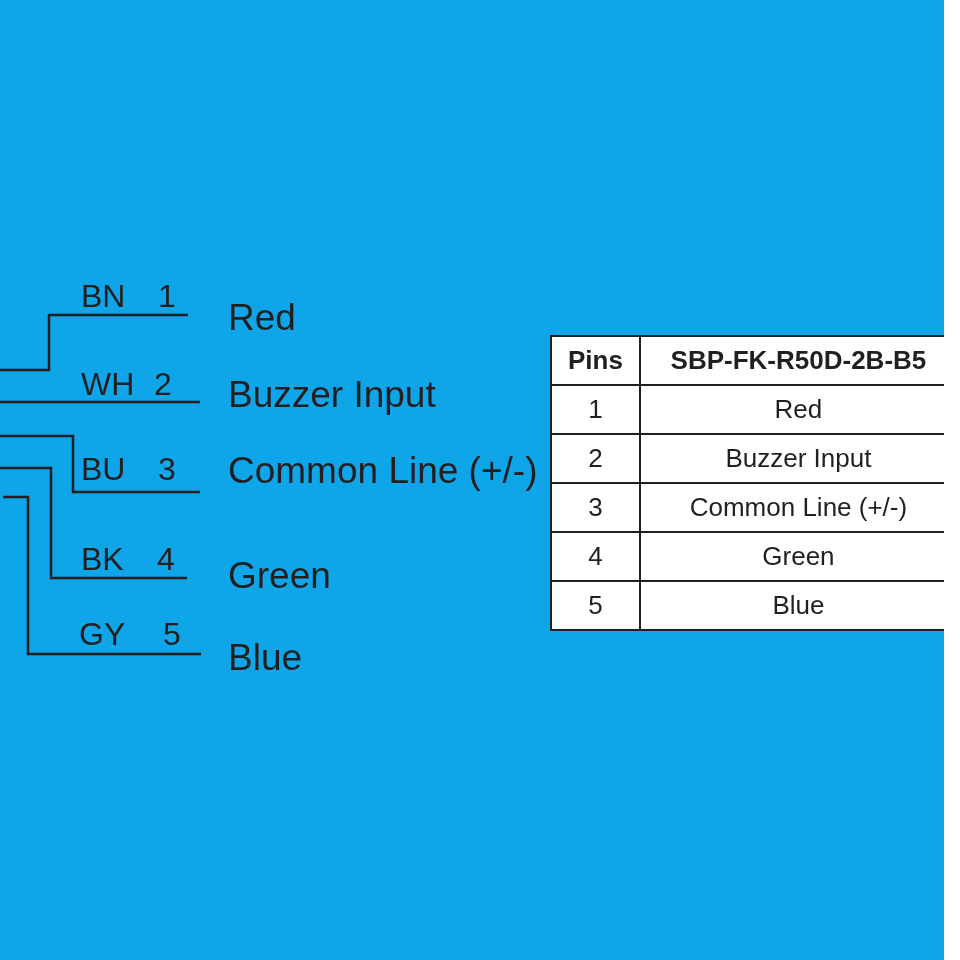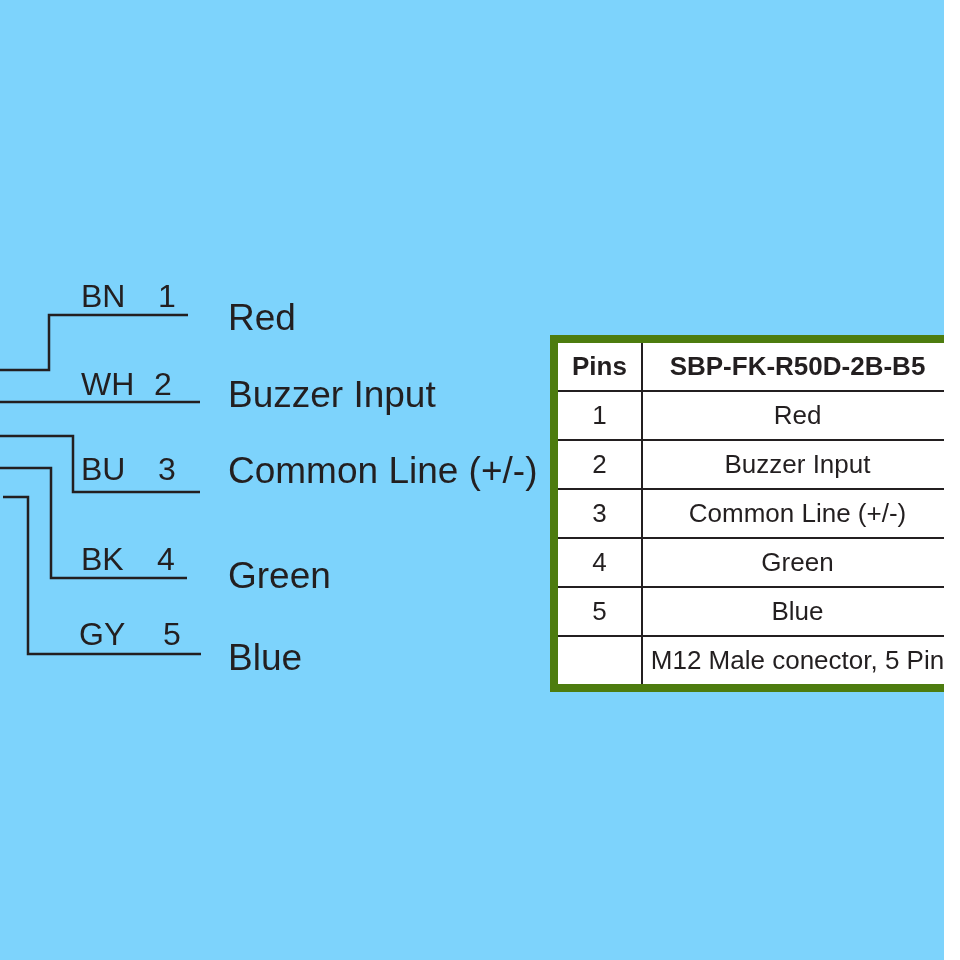--- a/index.html
+++ b/index.html
@@ -4,21 +4,21 @@
 <style>
   html, body {
     margin: 0;
     padding: 0;
     background: #ffffff;
   }
   .canvas {
     position: relative;
     width: 944px;
     height: 960px;
-    background: #7dd3fc;
+    background: #0ea5e9;
     overflow: hidden;
     font-family: "Liberation Sans", sans-serif;
     color: #231f20;
   }
   .wiring-svg {
     position: absolute;
     left: 0;
     top: 0;
     width: 960px;
     height: 960px;
@@ -43,21 +43,21 @@
   .wire-label {
     font-size: 37px;
   }
   .pin-table {
     position: absolute;
     left: 550px;
     top: 335px;
     width: 408px;
     border-collapse: collapse;
     table-layout: fixed;
-    border: 8px solid #4d7c0f;
+    border: 2px solid #4d7c0f;
     background: #ffffff;
   }
   .pin-table th,
   .pin-table td {
     border: 2px solid #231f20;
     height: 47px;
     padding: 0;
     text-align: center;
     vertical-align: middle;
     font-size: 26px;
@@ -139,20 +139,16 @@
         <td>Common Line (+/-)</td>
       </tr>
       <tr>
         <td>4</td>
         <td>Green</td>
       </tr>
       <tr>
         <td>5</td>
         <td>Blue</td>
       </tr>
-      <tr>
-        <td></td>
-        <td>M12 Male conector, 5 Pin</td>
-      </tr>
     </tbody>
   </table>
 
 </div>
 
 </body></html>

